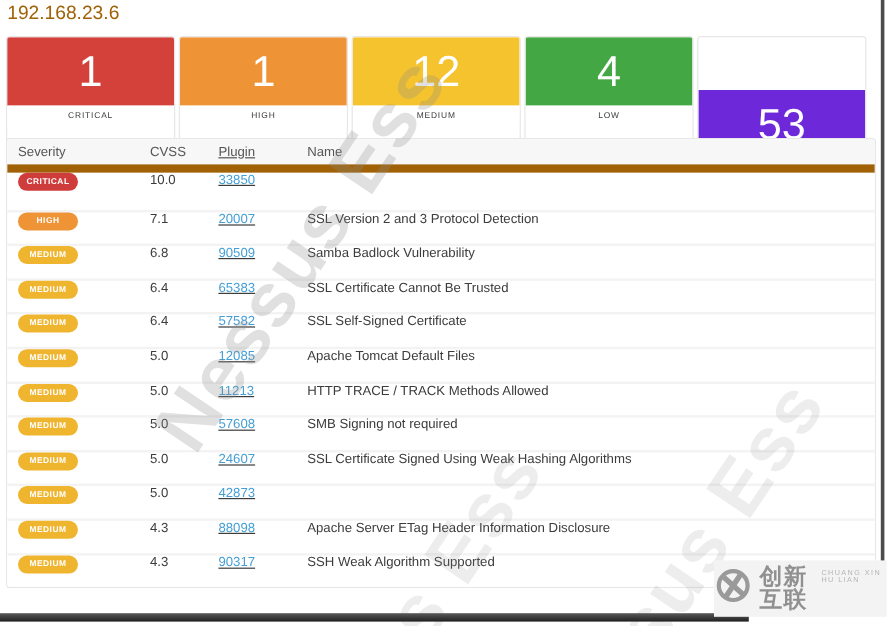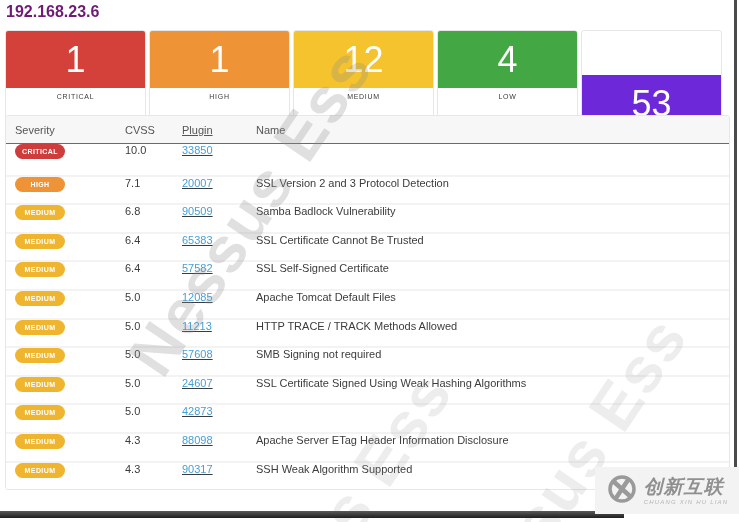--- a/index.html
+++ b/index.html
@@ -2,35 +2,35 @@
 <html><head>
 <meta charset="utf-8">
 <style>
   * { margin:0; padding:0; box-sizing:border-box; }
   html,body { width:739px; height:522px; }
   body {
     position:relative; overflow:hidden; background:#ffffff;
     font-family:"Liberation Sans", sans-serif; color:#3c3c3c;
   }
   
-  .host-title { position:absolute; left:6px; top:3px; font-size:16px; font-weight:bold; color:#701a75; }
+  .host-title { position:absolute; left:6px; top:3px; font-size:16px; font-weight:normal; color:#a16207; }
 
   
   .cards { position:absolute; left:5px; top:30px; width:717px; display:flex; gap:3px; }
   .card { flex:1; background:#fff; border:1px solid #e7e7e7; border-radius:3px; overflow:hidden; }
   .card-count { height:57px; display:flex; align-items:center; justify-content:center;
                 color:#fff; font-size:36px; font-weight:300; }
   .card-label { height:16px; display:flex; align-items:center; justify-content:center;
                 font-size:7px; color:#3a3a3a; letter-spacing:0.7px; background:#fff; }
 
   
   .vuln-table { position:absolute; left:5px; top:115px; width:725px;
                 border:1px solid #e7e7e7; border-radius:3px; background:#fff; overflow:hidden; }
   .t-head { display:flex; align-items:center; height:28px; background:#f7f7f7;
-            border-bottom:1px solid #a16207; font-size:11px; color:#555; padding-left:9px; }
+            border-bottom:7px solid #a16207; font-size:11px; color:#555; padding-left:9px; }
   .t-row  { display:flex; height:28.6px; font-size:11px; color:#3c3c3c;
             padding-left:9px; border-top:2px solid #f3f3f3; background:#fff; }
   .t-row:first-of-type { border-top:none; height:30.6px; }
   .col-sev { width:90px; }
   .col-cvss { width:57px;margin-left:20px; }
   .col-plugin { width:74px;text-decoration:underline; }
   .col-name { flex:1; }
   .badge { display:inline-block; width:50px; padding:4px 0; border-radius:8px;
            color:#fff; font-size:7px; font-weight:bold; text-align:center; letter-spacing:0.4px; }
   .plugin-link { color:#459fd6; text-decoration:none; cursor:pointer; }
@@ -45,21 +45,21 @@
 
   
   .right-edge-line { position:absolute; right:2px; top:0; width:3px; height:468px; background:#4b4b4b; z-index:6; }
   .bottom-bar { position:absolute; left:0; top:511px; width:624px; height:7px;
                 background:linear-gradient(#5a5a5a, #1f1f1f); z-index:6; }
 
   
   .brand-box { position:absolute; left:595px; top:467px; width:144px; height:47px;
                background:#f3f3f3; display:flex; align-items:center; justify-content:center;
                gap:6px; z-index:7; }
-  .brand-text { display:flex; flex-direction:column; line-height:1;font-style:italic; }
+  .brand-text { display:flex; flex-direction:row; line-height:1; }
   .brand-name { font-size:19px; font-weight:bold; color:#909090; letter-spacing:1px; }
   .brand-sub  { font-size:6px; color:#b5b5b5; letter-spacing:1.2px; margin-top:3px; }
 </style>
 </head>
 <body>
 
 <div class="host-title">192.168.23.6</div>
 
 <div class="cards">
   <div class="card">

